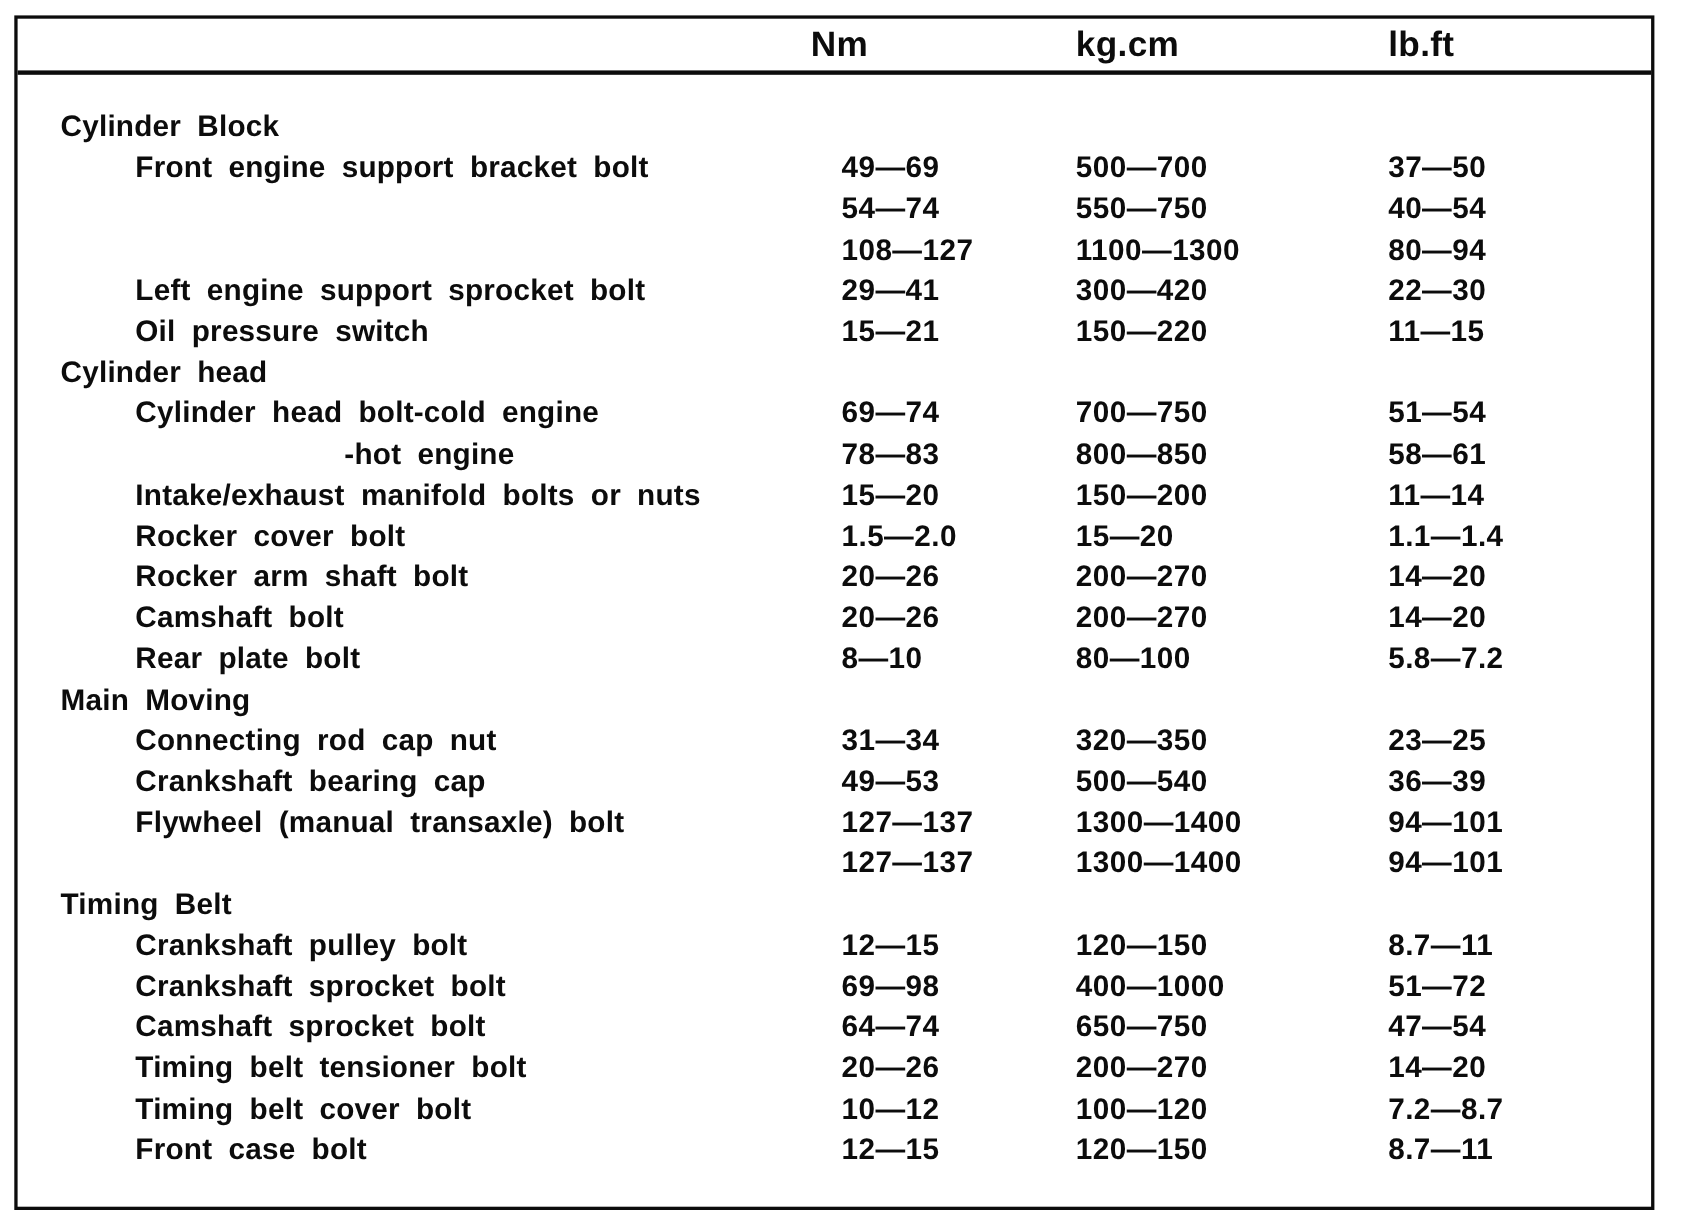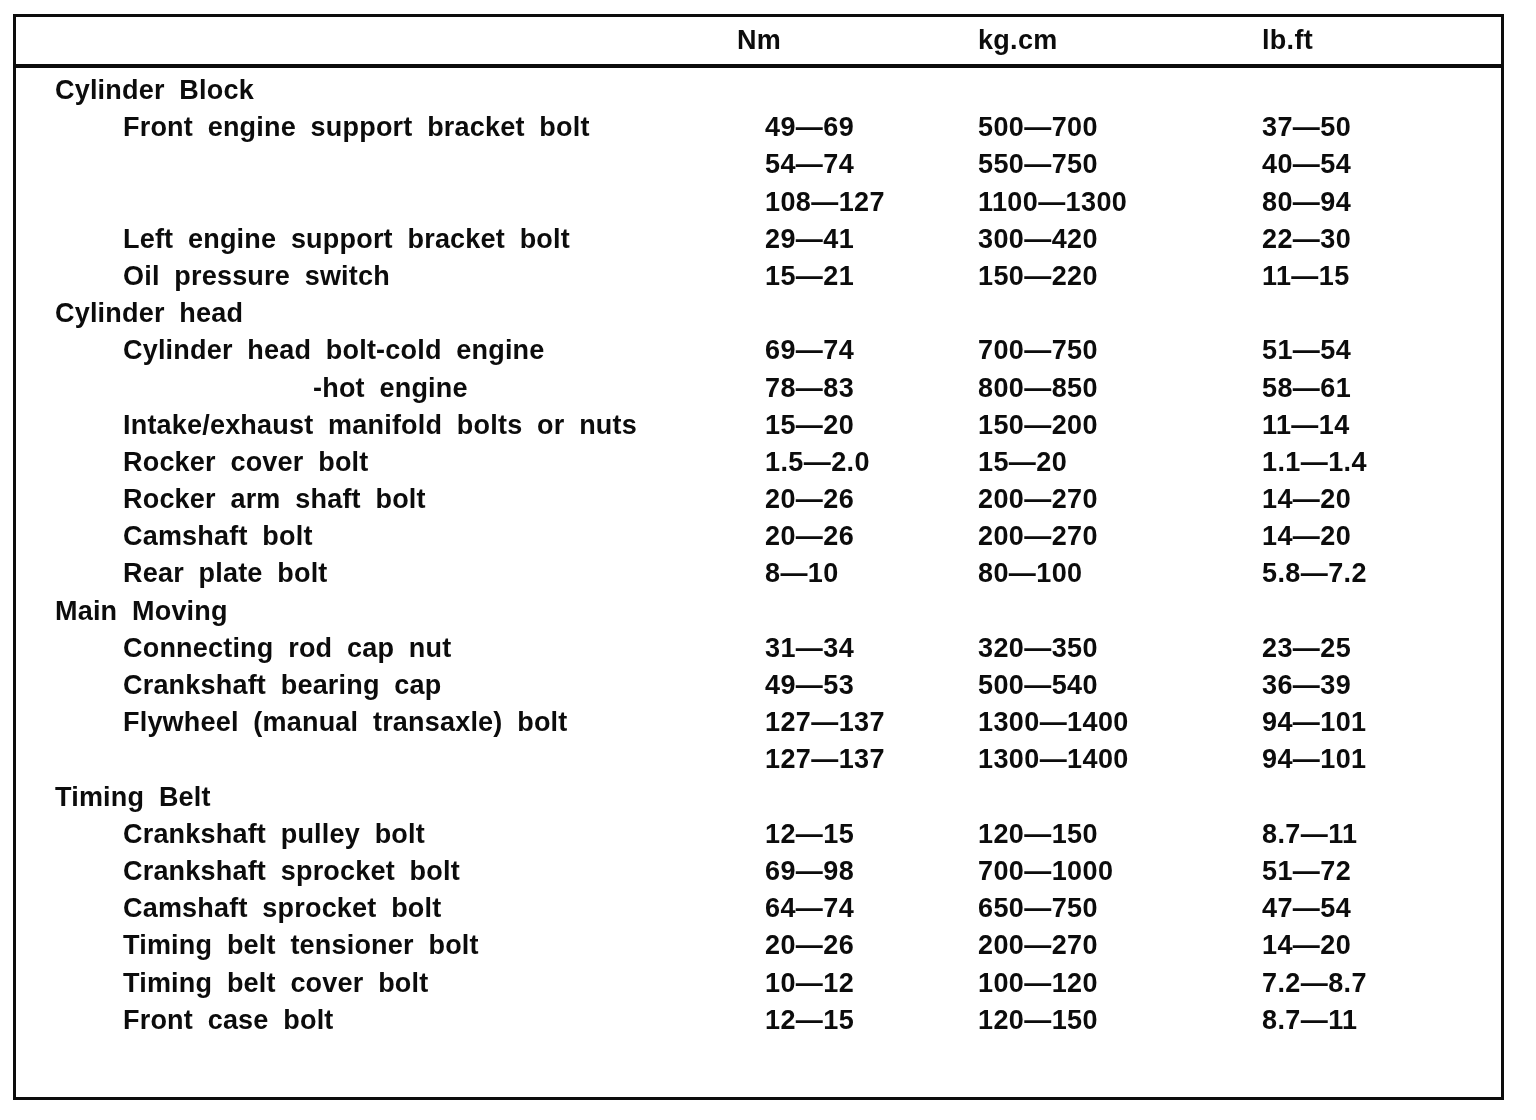--- a/index.html
+++ b/index.html
@@ -28,31 +28,31 @@
     background: #ffffff;
   }
   .thead {
     position: relative;
     height: 47px;
     border-bottom: 4px solid #0c0c0c;
   }
   .col-h {
     position: absolute;
     top: 8px;
-    font-size: 27px;
+    font-size: 32px;
     line-height: 30px;
     letter-spacing: 0.3px;
     white-space: nowrap;
   }
   .col-h.nm { left: 721px; }
   .col-h.kg { left: 962px; }
   .col-h.lb { left: 1246px; }
   .tbody {
     position: relative;
-    padding-top: 4px;
+    padding-top: 29px;
     text-align: center;
   }
   .row {
     position: relative;
     height: 37.2px;
   }
   .row .label {
     position: absolute;
     top: 0;
     font-size: 27px;
@@ -100,21 +100,21 @@
           <span class="val nm">54—74</span>
           <span class="val kg">550—750</span>
           <span class="val lb">40—54</span>
         </div>
         <div class="row indent-1">
           <span class="val nm">108—127</span>
           <span class="val kg">1100—1300</span>
           <span class="val lb">80—94</span>
         </div>
         <div class="row indent-1">
-          <span class="label">Left engine support bracket bolt</span>
+          <span class="label">Left engine support sprocket bolt</span>
           <span class="val nm">29—41</span>
           <span class="val kg">300—420</span>
           <span class="val lb">22—30</span>
         </div>
         <div class="row indent-1">
           <span class="label">Oil pressure switch</span>
           <span class="val nm">15—21</span>
           <span class="val kg">150—220</span>
           <span class="val lb">11—15</span>
         </div>
@@ -194,21 +194,21 @@
         </div>
         <div class="row indent-1">
           <span class="label">Crankshaft pulley bolt</span>
           <span class="val nm">12—15</span>
           <span class="val kg">120—150</span>
           <span class="val lb">8.7—11</span>
         </div>
         <div class="row indent-1">
           <span class="label">Crankshaft sprocket bolt</span>
           <span class="val nm">69—98</span>
-          <span class="val kg">700—1000</span>
+          <span class="val kg">400—1000</span>
           <span class="val lb">51—72</span>
         </div>
         <div class="row indent-1">
           <span class="label">Camshaft sprocket bolt</span>
           <span class="val nm">64—74</span>
           <span class="val kg">650—750</span>
           <span class="val lb">47—54</span>
         </div>
         <div class="row indent-1">
           <span class="label">Timing belt tensioner bolt</span>

